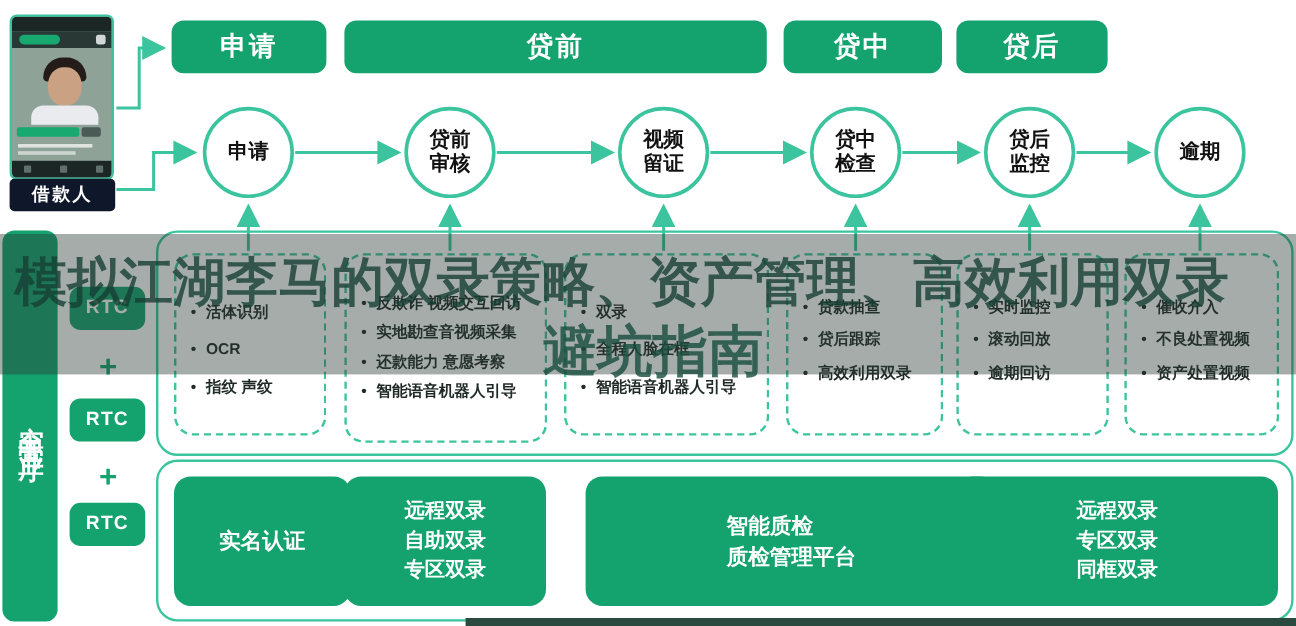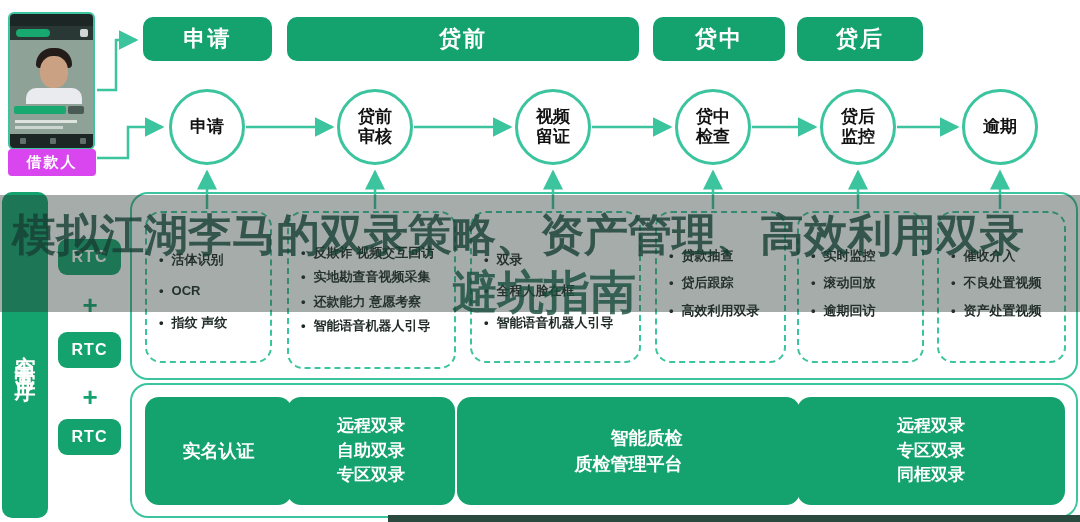--- a/index.html
+++ b/index.html
@@ -1,21 +1,21 @@
 <!DOCTYPE html>
 <html><head>
 <meta charset="utf-8">
 <style>
   html,body{margin:0;padding:0;background:#fff;}
   body{font-family:"Liberation Sans","DejaVu Sans",sans-serif;}
   #stage{position:relative;width:1080px;height:522px;overflow:hidden;background:#fff;}
 
   
   .abs{position:absolute;box-sizing:border-box;}
-  .center{display:flex;align-items:center;justify-content:center;text-align:right;}
+  .center{display:flex;align-items:center;justify-content:center;text-align:left;}
 
   
   .pill{top:17px;height:44px;background:#14A26E;border-radius:10px;color:#fff;
         font-weight:bold;font-size:22px;letter-spacing:2px;z-index:3;}
 
   
   .circle{top:89px;width:76px;height:76px;border:3px solid #3BC49D;border-radius:50%;
           background:#fff;color:#121212;font-weight:bold;font-size:17px;line-height:1.15;
           white-space:pre-line;z-index:4;}
 
@@ -57,21 +57,21 @@
   .ph-face{position:absolute;left:30px;top:42px;width:28px;height:32px;background:#caa183;
            border-radius:46%;}
   .ph-shirt{position:absolute;left:16px;top:74px;width:56px;height:16px;background:#e9ebee;
             border-radius:10px 10px 0 0;}
   .ph-band1{position:absolute;left:4px;top:92px;width:52px;height:8px;background:#17a96f;border-radius:2px;}
   .ph-band2{position:absolute;left:58px;top:92px;width:16px;height:8px;background:#4a5a55;border-radius:2px;}
   .ph-line1{position:absolute;left:5px;top:106px;width:62px;height:3px;background:rgba(255,255,255,.7);}
   .ph-line2{position:absolute;left:5px;top:112px;width:48px;height:3px;background:rgba(255,255,255,.55);}
   .ph-bot{position:absolute;left:0;bottom:0;width:100%;height:14px;background:#1c2624;}
   .ph-dot{position:absolute;bottom:4px;width:6px;height:6px;background:#5f6f69;border-radius:1px;}
-  .borrower-label{left:8px;top:149px;width:88px;height:27px;background:#d946ef;border-radius:4px;
+  .borrower-label{left:8px;top:149px;width:88px;height:27px;background:#0f172a;border-radius:4px;
                   color:#fff;font-weight:bold;font-size:15px;letter-spacing:2px;z-index:3;}
 
   
   .wm-band{left:0;top:195px;width:1080px;height:117px;background:rgba(43,58,53,0.42);z-index:50;pointer-events:none;}
   .wm-line1{left:12px;top:206px;width:1068px;height:50px;font-size:44px;font-weight:bold;
             color:rgba(22,64,51,0.80);white-space:nowrap;z-index:51;pointer-events:none;}
   .wm-line2{left:452px;top:262px;font-size:46px;font-weight:bold;color:rgba(23,77,60,0.80);
             white-space:nowrap;z-index:51;pointer-events:none;}
   .wm-strip{left:388px;top:515px;width:692px;height:7px;background:#2a4a40;z-index:51;}
 
@@ -242,21 +242,21 @@
           <span class="dot">•</span>
           <span class="txt">资产处置视频</span>
         </li>
       </ul>
   </div>
 
   <div class="abs center prod-box" style="left:145px;width:147px;font-size:18px">实名认证</div>
   <div class="abs center prod-box" style="left:287px;width:168px;font-size:17px">远程双录
 自助双录
 专区双录</div>
-  <div class="abs center prod-box" style="left:457px;width:343px;font-size:18px">智能质检
+  <div class="abs center prod-box" style="left:488px;width:343px;font-size:18px">智能质检
 质检管理平台</div>
   <div class="abs center prod-box" style="left:797px;width:268px;font-size:17px">远程双录
 专区双录
 同框双录</div>
 
   <div class="abs center side-bar">
     <span>空中营业厅</span>
   </div>
   <div class="abs center rtc" style="top:239px">RTC</div>
   <div class="abs center plus" style="top:293px">+</div>

